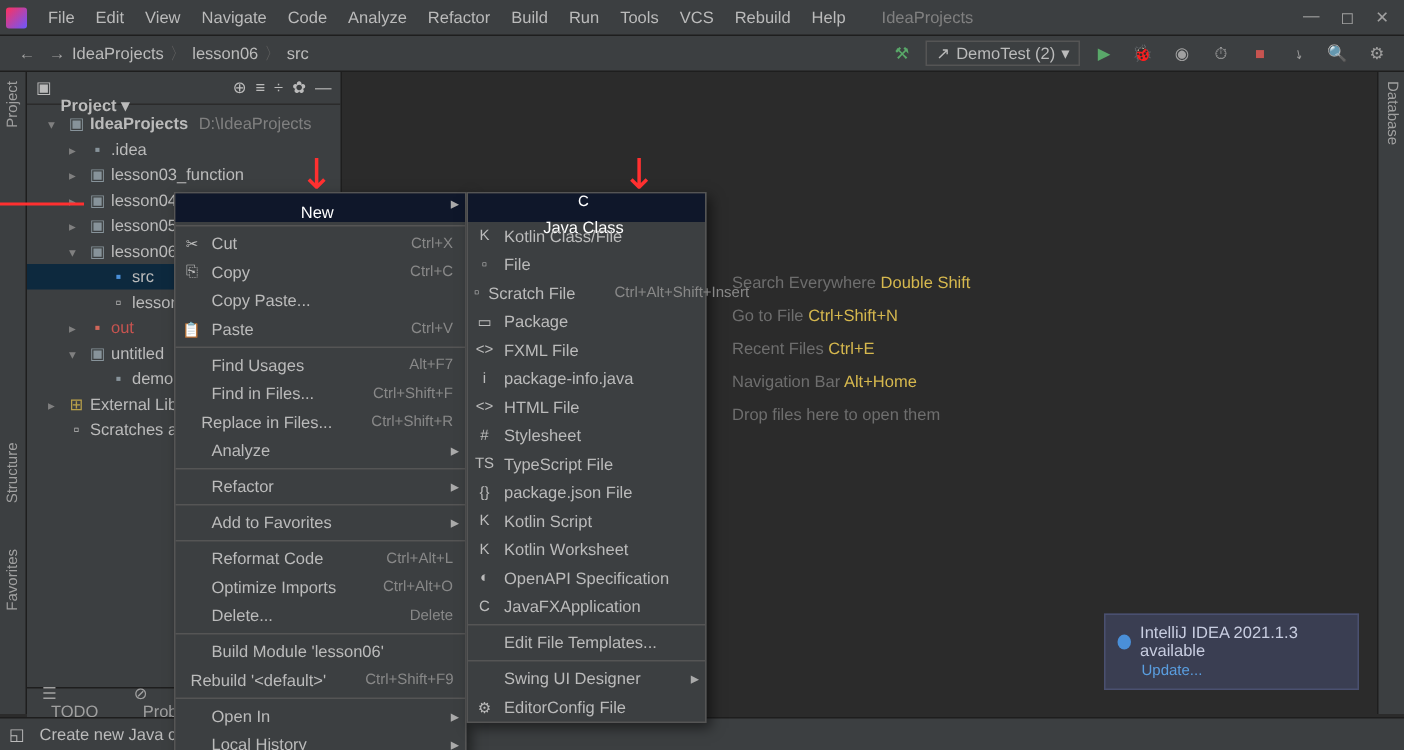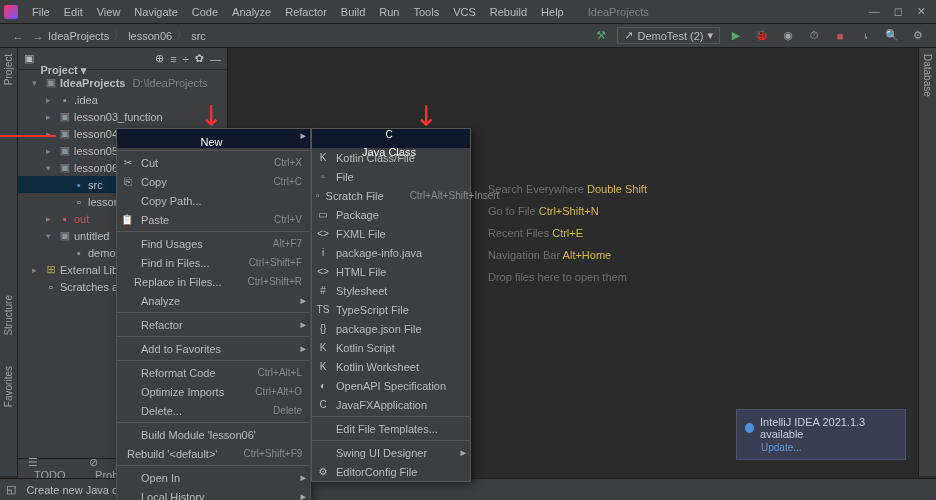--- a/index.html
+++ b/index.html
@@ -241,21 +241,21 @@
       <span class="lbl">Cut</span>
       <span class="sc">Ctrl+X</span>
     </div>
     <div class="mi">
       <span class="mico">⎘</span>
       <span class="lbl">Copy</span>
       <span class="sc">Ctrl+C</span>
     </div>
     <div class="mi">
       <span class="mico"></span>
-      <span class="lbl">Copy Path...</span>
+      <span class="lbl">Copy Paste...</span>
     </div>
     <div class="mi">
       <span class="mico">📋</span>
       <span class="lbl">Paste</span>
       <span class="sc">Ctrl+V</span>
     </div>
     <div class="sep"></div>
     <div class="mi">
       <span class="mico"></span>
       <span class="lbl">Find Usages</span>

